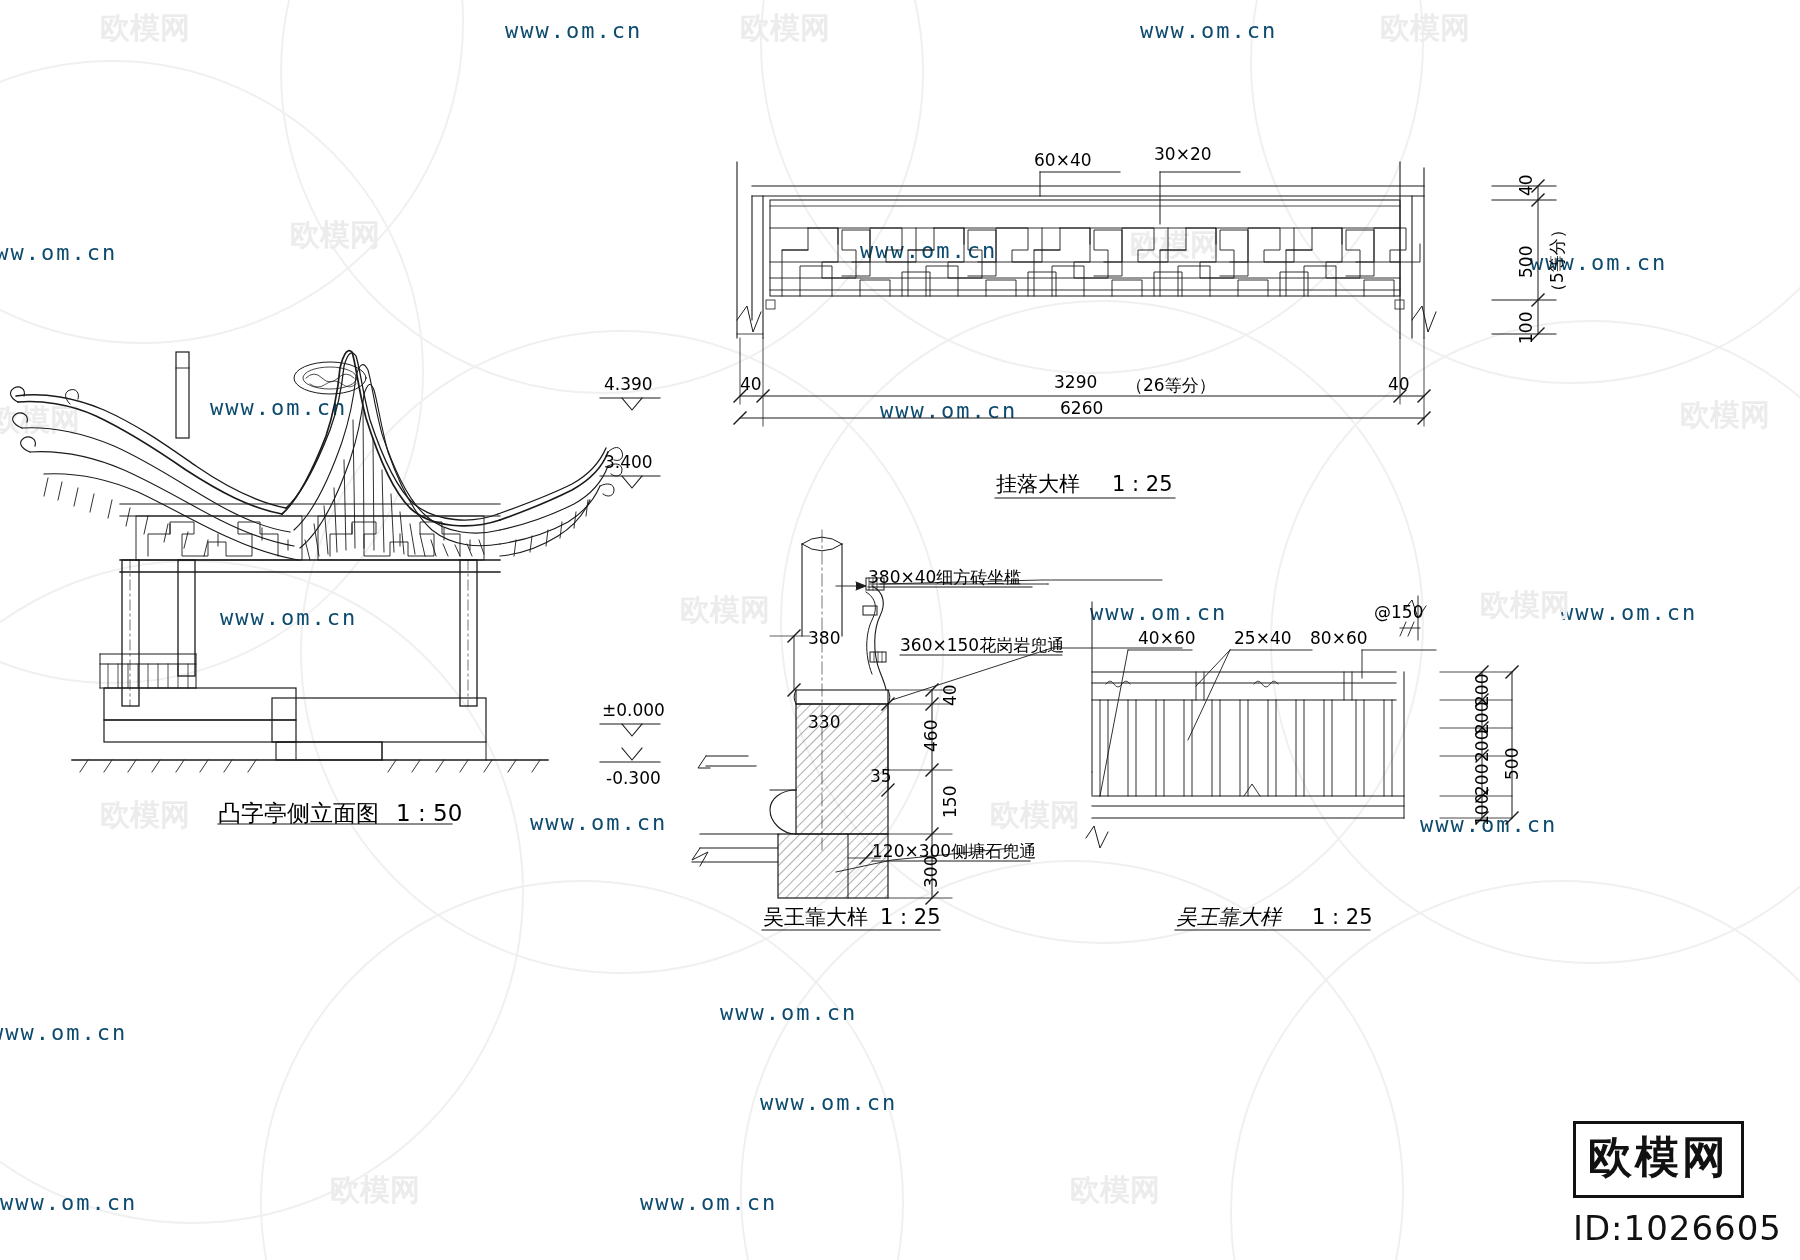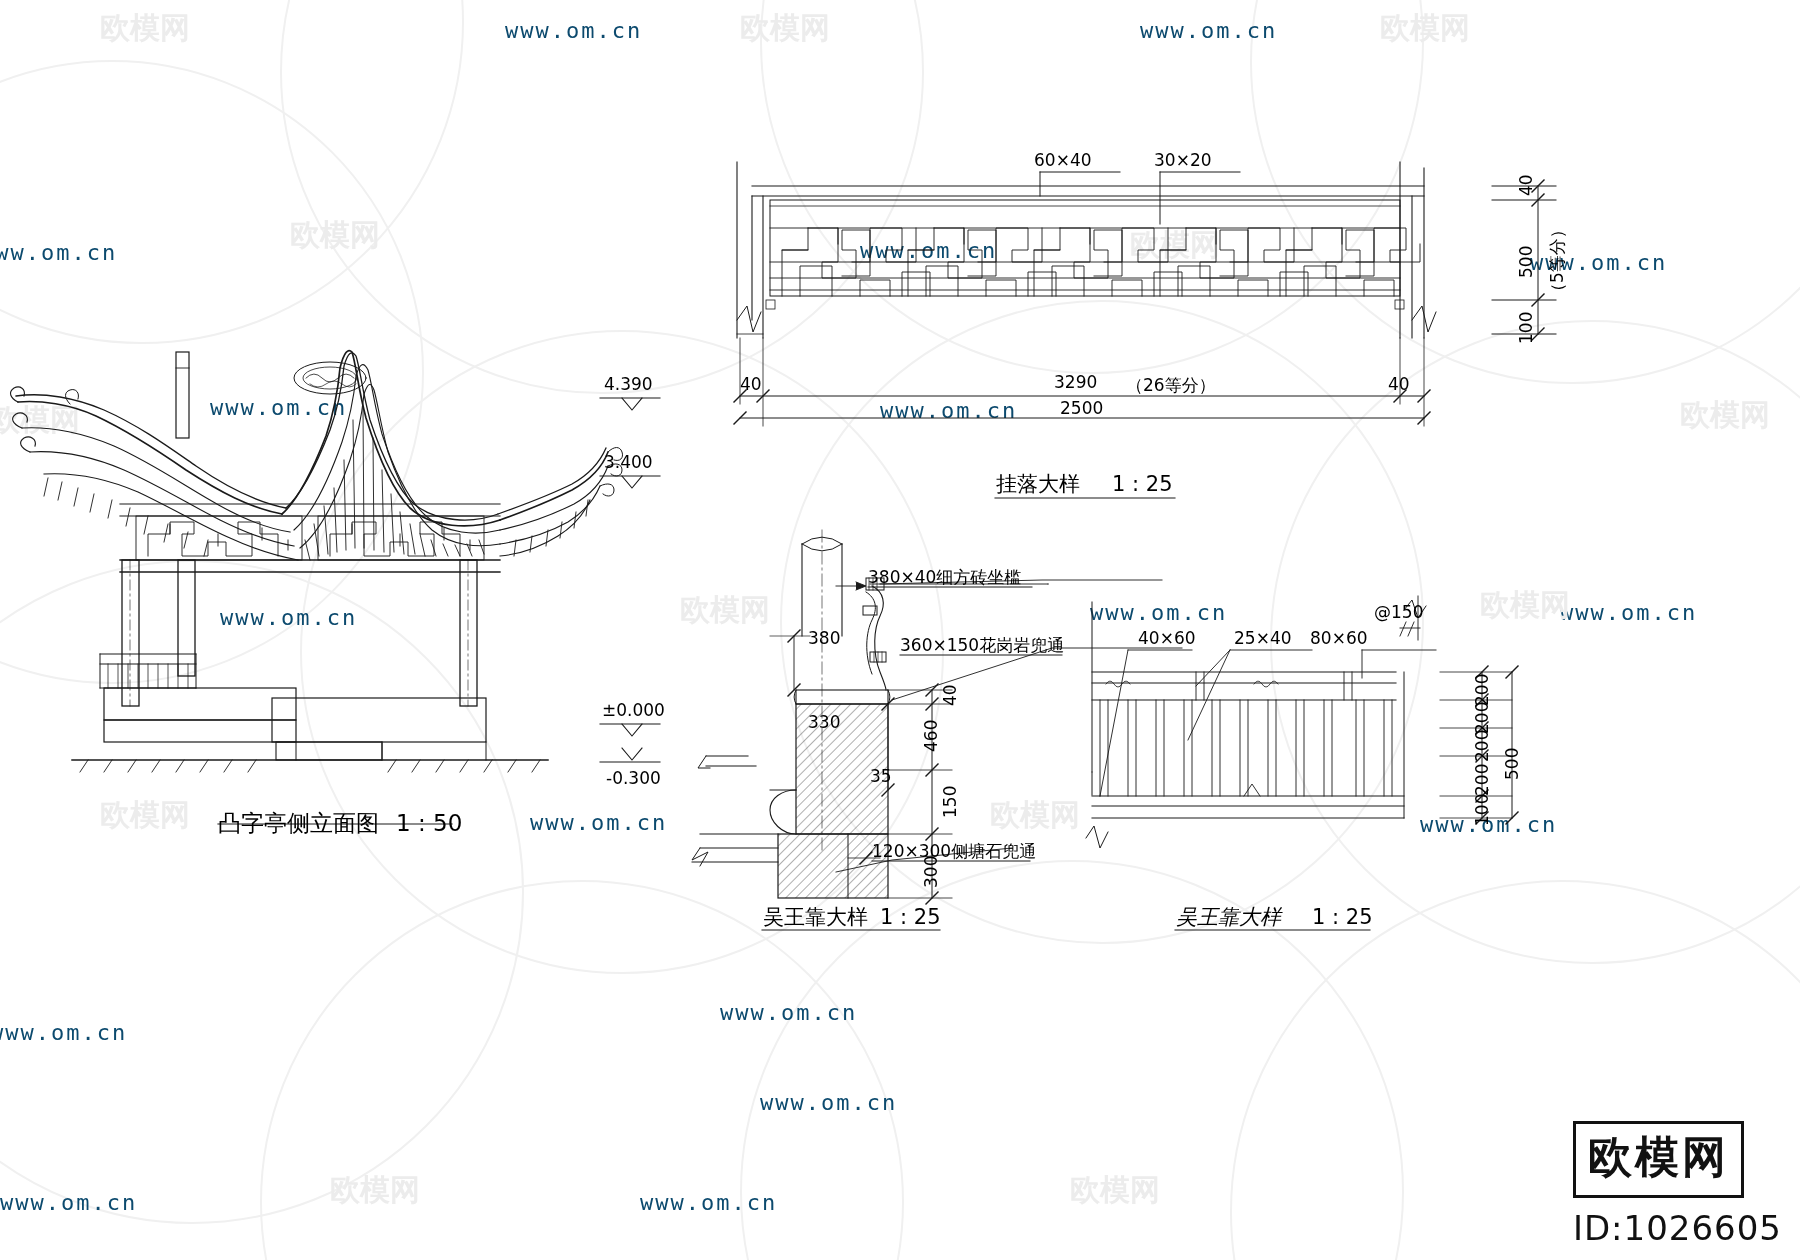--- a/index.html
+++ b/index.html
@@ -17,21 +17,21 @@
   
   #draw{position:absolute;inset:0;z-index:2;}
   svg{position:absolute;left:0;top:0;}
 
   .lbl{position:absolute;z-index:3;white-space:nowrap;color:#000;
        font-family:"DejaVu Sans","Liberation Sans",sans-serif;}
   .dim{font-size:17px;}
   .dimv{font-size:17px;transform-origin:left top;}
   .ann{font-size:17px;}
   .ttl{font-size:21px;}
-  .ttl-big{font-size:23px;margin-top:10px;}
+  .ttl-big{font-size:23px;}
   .elev{font-size:17px;}
 
   
   #brand{position:absolute;z-index:4;right:18px;bottom:12px;text-align:left;}
   #brand .bx{border:3px solid #111;padding:4px 12px 8px;display:inline-block;}
   #brand .bname{font-size:44px;font-weight:bold;color:#111;letter-spacing:3px;
                 font-family:"DejaVu Sans","Liberation Sans",sans-serif;}
   #brand .bid{font-size:34px;color:#111;margin-top:10px;letter-spacing:1px;
               font-family:"DejaVu Sans","Liberation Sans",sans-serif;}
 </style>
@@ -546,25 +546,25 @@
 </div>
 
 <div class="lbl elev" style="left:604px;top:374px;">4.390</div>
 <div class="lbl elev" style="left:604px;top:452px;">3.400</div>
 <div class="lbl elev" style="left:602px;top:700px;">±0.000</div>
 <div class="lbl elev" style="left:606px;top:768px;">-0.300</div>
 <div class="lbl ttl-big" style="left:218px;top:798px;">凸字亭侧立面图</div>
 <div class="lbl ttl-big" style="left:396px;top:800px;">1 : 50</div>
 
 <div class="lbl dim" style="left:1034px;top:150px;">60×40</div>
-<div class="lbl dim" style="left:1154px;top:150px;">30×20</div>
+<div class="lbl dim" style="left:1154px;top:144px;">30×20</div>
 <div class="lbl dim" style="left:740px;top:374px;">40</div>
 <div class="lbl dim" style="left:1054px;top:372px;">3290</div>
 <div class="lbl dim" style="left:1126px;top:374px;">（26等分）</div>
-<div class="lbl dim" style="left:1060px;top:398px;">2500</div>
+<div class="lbl dim" style="left:1060px;top:398px;">6260</div>
 <div class="lbl dim" style="left:1388px;top:374px;">40</div>
 <div class="lbl dimv" style="left:1516px;top:196px;transform:rotate(-90deg);">40</div>
 <div class="lbl dimv" style="left:1516px;top:278px;transform:rotate(-90deg);">500</div>
 <div class="lbl dimv" style="left:1546px;top:300px;transform:rotate(-90deg);">（5等分）</div>
 <div class="lbl dimv" style="left:1516px;top:344px;transform:rotate(-90deg);">100</div>
 <div class="lbl ttl" style="left:996px;top:470px;">挂落大样</div>
 <div class="lbl ttl" style="left:1112px;top:472px;">1 : 25</div>
 
 <div class="lbl ann" style="left:868px;top:566px;">380×40细方砖坐槛</div>
 <div class="lbl ann" style="left:900px;top:634px;">360×150花岗岩兜通</div>

